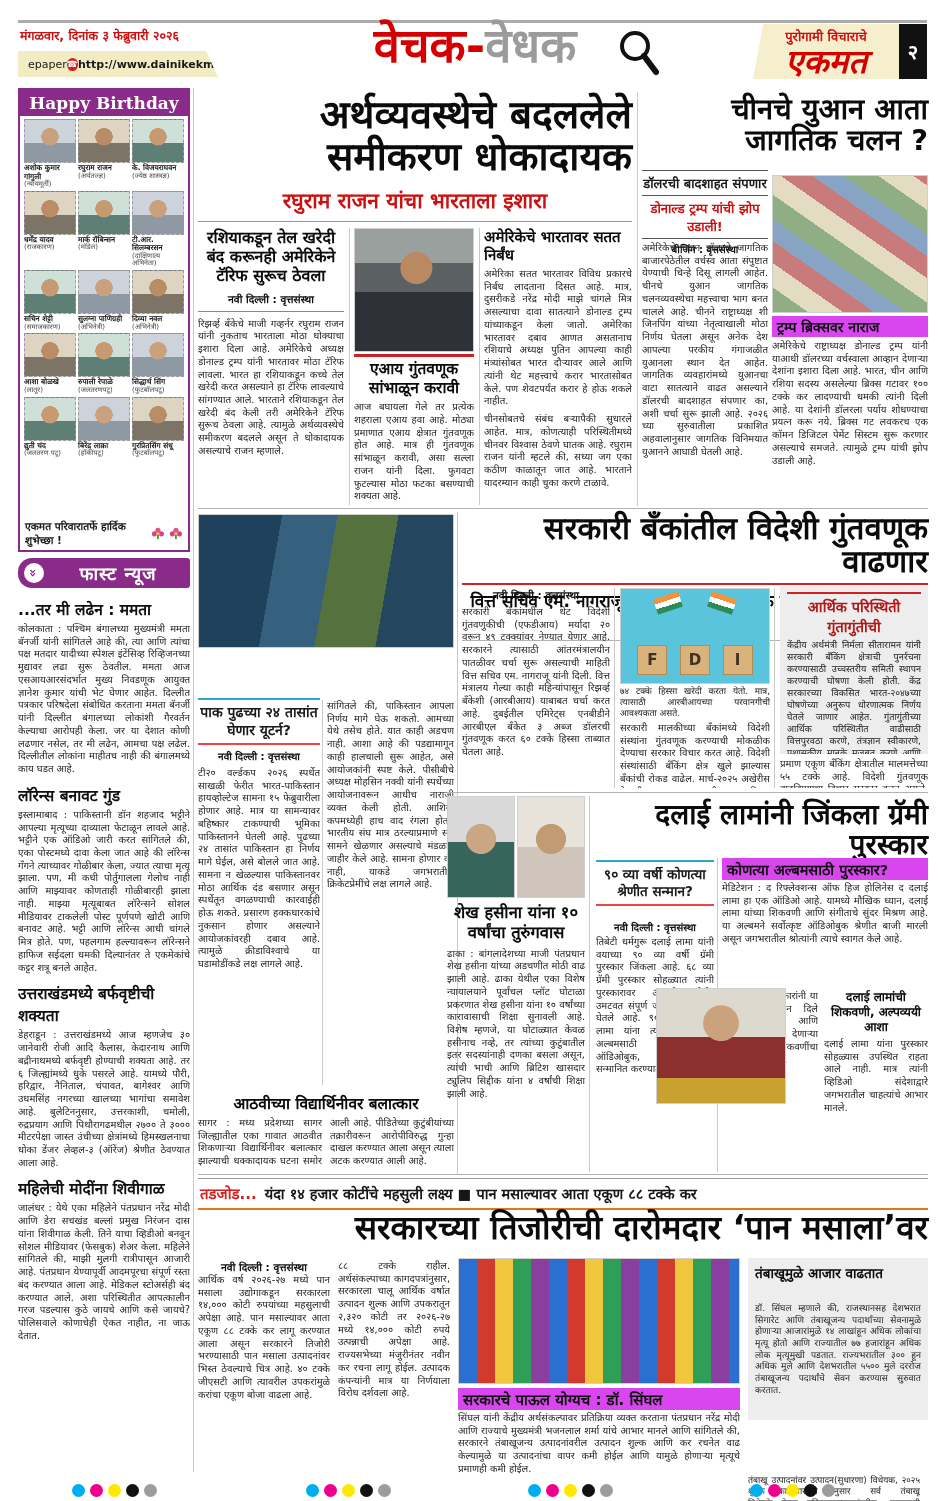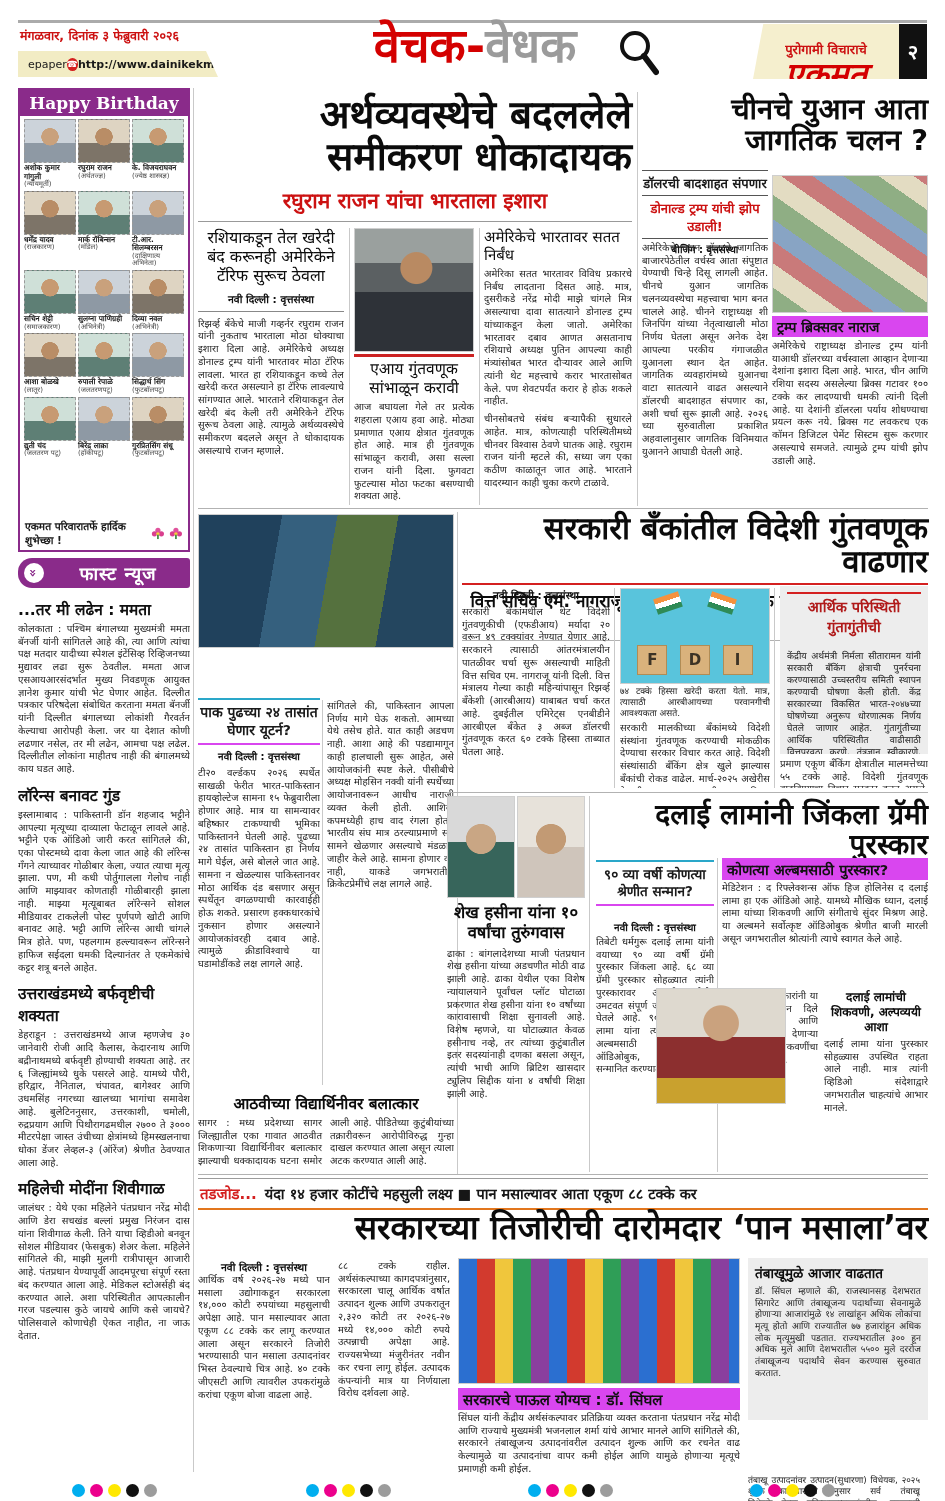--- a/index.html
+++ b/index.html
@@ -11,21 +11,21 @@
 .vline{width:1px;background:#c9c9c9}
 .hline{height:1px;background:#b2b2b2}
 .chead{font-weight:bold;text-align:center;color:#0c0c0c}
 
 .dateline{color:#cc1111;font-weight:bold;font-size:12.5px}
 .epaper{background:#f2ecc4;display:flex;align-items:center;padding:3px 10px;font-size:11px;clip-path:polygon(0 0,94% 0,100% 100%,0 100%)}
 .epaper b{font-weight:bold}
 .phic{width:13px;height:13px;border-radius:50%;background:#d42020;color:#fff;font-size:9px;line-height:13px;text-align:center;display:inline-block}
 .mast{font-weight:800;font-size:47px;line-height:1;white-space:nowrap}
 .m1{color:#d40000}.msep{color:#d40000}.m2{color:#9b9b9b}
-.brandbox{background:#f5efce;clip-path:polygon(7% 0,100% 0,100% 100%,0 100%);text-align:center;padding-top:16px}
+.brandbox{background:#f5efce;clip-path:polygon(7% 0,100% 0,100% 100%,0 100%);text-align:center;padding-top:3px}
 .brandtag{color:#cc1111;font-weight:bold;font-size:13px}
 .brandname{color:#d40000;font-weight:800;font-size:33px;line-height:1;font-family:"DejaVu Serif",serif;font-style:italic}
 .pagenum{background:#111;color:#fff;font-size:20px;font-weight:bold;display:flex;align-items:center;justify-content:center}
 
 .bday{border:2px solid #8a2b8a;background:#fff;display:flex;flex-direction:column}
 .bday-h{background:#8a2b8a;color:#fff;text-align:center;font-family:"DejaVu Serif",serif;font-weight:bold;font-size:17px;padding:3px 0}
 .bgrid{display:grid;grid-template-columns:repeat(3,1fr);gap:2px;padding:3px 4px}
 .bcell{text-align:left}
 .bp{height:44px;border:1px dashed #9a9a9a}
 .v0{background:radial-gradient(circle at 50% 40%,#c9a17c 24%,transparent 25%),linear-gradient(180deg,#ccd3da 0 55%,#8e99a4 55%)}
@@ -36,22 +36,22 @@
 .bgreet{margin-top:auto;display:flex;align-items:center;gap:4px;padding:3px 5px;font-weight:bold;font-size:10.5px}
 
 .fn-h{background:#8a2b8a;color:#fff;border-radius:14px 3px 3px 14px;display:flex;align-items:center;gap:8px;padding:3px 6px}
 .fn-ic{width:20px;height:20px;border-radius:50%;background:#fff;color:#8a2b8a;font-weight:800;display:flex;align-items:center;justify-content:center;font-size:13px;transform:rotate(90deg)}
 .fn-t{font-size:18px;font-weight:800;letter-spacing:1px;flex:1;text-align:center}
 .fn-item h3{margin:8px 0 3px;font-size:15.5px;color:#101010}
 .fn-item p{margin:0}
 
 .lead-h{font-size:39px;line-height:1.08;font-weight:800;text-align:right;color:#0b0b0b}
 .lead-sub{color:#cc1111;font-size:21px;font-weight:800;text-align:center;margin-top:8px;padding-bottom:7px;border-bottom:1px solid #999}
-.colhead{font-size:16px;font-weight:400;text-align:center;line-height:1.2;color:#0c0c0c}
-.bluebox{border-top:2px solid #2aa7c9;border-bottom:2px solid #d946ef;padding:4px 0;font-weight:800;text-align:center;line-height:1.25}
+.colhead{font-size:16px;font-weight:700;text-align:center;line-height:1.2;color:#0c0c0c}
+.bluebox{border-top:2px solid #2aa7c9;border-bottom:2px solid #ef4444;padding:4px 0;font-weight:800;text-align:center;line-height:1.25}
 .yellowbar{background:#d946ef;font-weight:800;text-align:left;padding:1px 5px;font-size:14px;color:#111}
 .graybox{background:#ededed;padding:6px 7px}
 
 .ph{border:1px solid #cfcfcf}
 .ph-rajan{background:radial-gradient(circle at 52% 32%,#b98a62 15%,transparent 16%),linear-gradient(180deg,#9aa09e 0 28%,#5b6062 28% 52%,#2e3238 52%)}
 .ph-cur{background:repeating-linear-gradient(35deg,#8fae84 0 20px,#e3dcc2 20px 40px,#c97a7a 40px 58px,#88a4c4 58px 76px)}
 .ph-cric{background:linear-gradient(100deg,#20415c 0 30%,#35607e 30% 50%,#55713e 50% 72%,#24465f 72%)}
 .ph-fdi{background:#59c4dc;display:flex;align-items:flex-end;justify-content:space-around;padding:8px 10px;position:relative}
 .fdi-b{width:30px;height:30px;background:#d9b27c;border:1px solid #b08c55;color:#3c3325;font-weight:800;font-size:15px;display:flex;align-items:center;justify-content:center}
 .flag{position:absolute;top:6px;width:26px;height:16px;background:linear-gradient(180deg,#f5923e 0 33%,#fff 33% 66%,#2e8b57 66%)}
@@ -292,21 +292,21 @@
       <div class="fdi-b">F</div>
       <div class="fdi-b">D</div>
       <div class="fdi-b">I</div>
     </div>
     <div class="capt">७४ टक्के हिस्सा खरेदी करता येतो. मात्र, त्यासाठी आरबीआयच्या परवानगीची आवश्यकता असते.</div>
     <div class="jt" style="margin-top:3px">सरकारी मालकीच्या बँकांमध्ये विदेशी संस्थांना गुंतवणूक करण्याची मोकळीक देण्याचा सरकार विचार करत आहे. विदेशी संस्थांसाठी बँकिंग क्षेत्र खुले झाल्यास बँकांची रोकड वाढेल. मार्च-२०२५ अखेरीस देशातील १२ सरकारी मालकीच्या बँकांकडील एकूण मालमत्ता १.७१ लाख कोटी रुपये आहे.</div>
   </div>
   <div class="abs vline" style="left:774px;top:588px;height:200px"></div>
   <div class="abs graybox" style="left:780px;top:586px;width:148px;height:168px;overflow:hidden">
     <div class="redrule"></div>
-    <div class="chead" style="font-size:14.5px;color:#b01a1a;margin:2px 0 14px">आर्थिक परिस्थिती गुंतागुंतीची</div>
+    <div class="chead" style="font-size:14.5px;color:#b01a1a;margin:2px 0 3px">आर्थिक परिस्थिती गुंतागुंतीची</div>
     <div class="jt" style="font-size:9.2px">केंद्रीय अर्थमंत्री निर्मला सीतारामन यांनी सरकारी बँकिंग क्षेत्राची पुनर्रचना करण्यासाठी उच्चस्तरीय समिती स्थापन करण्याची घोषणा केली होती. केंद्र सरकारच्या विकसित भारत-२०४७च्या घोषणेच्या अनुरूप धोरणात्मक निर्णय घेतले जाणार आहेत. गुंतागुंतीच्या आर्थिक परिस्थितीत वाढीसाठी वित्तपुरवठा करणे, तंत्रज्ञान स्वीकारणे, प्रशासकीय मानके मजबूत करणे आणि जोखमीचे व्यवस्थापन करणे अपेक्षित आहे.</div>
   </div>
   <div class="abs jt" style="left:780px;top:758px;width:148px;height:30px">प्रमाण एकूण बँकिंग क्षेत्रातील मालमत्तेच्या ५५ टक्के आहे. विदेशी गुंतवणूक वाढविण्याचा विचार सरकार करत असले, तरी सार्वजनिक बँकांतील ५१ टक्के हिस्सा आपल्या ताब्यात ठेवण्याचा सरकारचा मानस आहे.</div>
 
   <div class="abs hline" style="left:447px;top:792px;width:481px"></div>
 
   <div class="abs" style="left:447px;top:796px;width:138px">
     <div style="display:flex;gap:2px">
       <div class="ph ph-has1" style="width:68px;height:102px"></div>
       <div class="ph ph-has2" style="width:68px;height:102px"></div>
@@ -339,21 +339,21 @@
   <div class="abs lead-h" style="left:198px;top:1210px;width:730px;font-size:33px">सरकारच्या तिजोरीची दारोमदार ‘पान मसाला’वर</div>
   <div class="abs" style="left:198px;top:1260px;width:132px;height:220px;overflow:hidden">
     <div class="byline">नवी दिल्ली : वृत्तसंस्था</div>
     <div class="jt" style="">आर्थिक वर्ष २०२६-२७ मध्ये पान मसाला उद्योगाकडून सरकारला १४,००० कोटी रुपयांच्या महसुलाची अपेक्षा आहे. पान मसाल्यावर आता एकूण ८८ टक्के कर लागू करण्यात आला असून सरकारने तिजोरी भरण्यासाठी पान मसाला उत्पादनांवर भिस्त ठेवल्याचे चित्र आहे. ४० टक्के जीएसटी आणि त्यावरील उपकरांमुळे करांचा एकूण बोजा वाढला आहे.</div>
   </div>
   <div class="abs jt" style="left:338px;top:1260px;width:112px;height:220px">८८ टक्के राहील. अर्थसंकल्पाच्या कागदपत्रांनुसार, सरकारला चालू आर्थिक वर्षात उत्पादन शुल्क आणि उपकरातून २,३२० कोटी तर २०२६-२७ मध्ये १४,००० कोटी रुपये उत्पन्नाची अपेक्षा आहे. राज्यसभेच्या मंजुरीनंतर नवीन कर रचना लागू होईल. उत्पादक कंपन्यांनी मात्र या निर्णयाला विरोध दर्शवला आहे.</div>
   <div class="abs ph ph-pan" style="left:458px;top:1258px;width:282px;height:126px"></div>
   <div class="abs yellowbar" style="left:458px;top:1388px;width:282px;font-size:15px">सरकारचे पाऊल योग्यच : डॉ. सिंघल</div>
   <div class="abs jt" style="left:458px;top:1412px;width:282px;height:66px">सिंघल यांनी केंद्रीय अर्थसंकल्पावर प्रतिक्रिया व्यक्त करताना पंतप्रधान नरेंद्र मोदी आणि राज्याचे मुख्यमंत्री भजनलाल शर्मा यांचे आभार मानले आणि सांगितले की, सरकारने तंबाखूजन्य उत्पादनांवरील उत्पादन शुल्क आणि कर रचनेत वाढ केल्यामुळे या उत्पादनांचा वापर कमी होईल आणि यामुळे होणाऱ्या मृत्यूचे प्रमाणही कमी होईल.</div>
   <div class="abs graybox" style="left:748px;top:1258px;width:180px;height:162px;overflow:hidden">
-    <div class="chead" style="font-size:13.5px;text-align:left;margin-bottom:4px">तंबाखूमुळे आजार वाढतात</div>
+    <div class="chead" style="font-size:13.5px;text-align:left;margin-bottom:21px">तंबाखूमुळे आजार वाढतात</div>
     <div class="jt" style="font-size:9px">डॉ. सिंघल म्हणाले की, राजस्थानसह देशभरात सिगारेट आणि तंबाखूजन्य पदार्थांच्या सेवनामुळे होणाऱ्या आजारांमुळे १४ लाखांहून अधिक लोकांचा मृत्यू होतो आणि राज्यातील ७७ हजारांहून अधिक लोक मृत्यूमुखी पडतात. राज्यभरातील ३०० हून अधिक मुले आणि देशभरातील ५५०० मुले दररोज तंबाखूजन्य पदार्थांचे सेवन करण्यास सुरुवात करतात.</div>
   </div>
   <div class="abs" style="left:748px;top:1475px;width:180px;height:52px;display:flex;">
     <div class="jt" style="font-size:8.8px;width:86px">तंबाखू उत्पादनांवर उत्पादन शुल्क आकारण्यासाठी दोन विधेयके गेल्या महिन्यात सादर करण्यात आली.</div>
     <div class="jt" style="font-size:8.8px;width:86px">(सुधारणा) विधेयक, २०२५ नुसार सर्व तंबाखू उत्पादनांवरील उपकराची जागा नवे कर घेतील.</div>
   </div>
 
   <div class="abs dots" style="left:72px;top:1484px">
     <span class="dot" style="background:#00aeef"></span>
       <span class="dot" style="background:#ec008c"></span>

